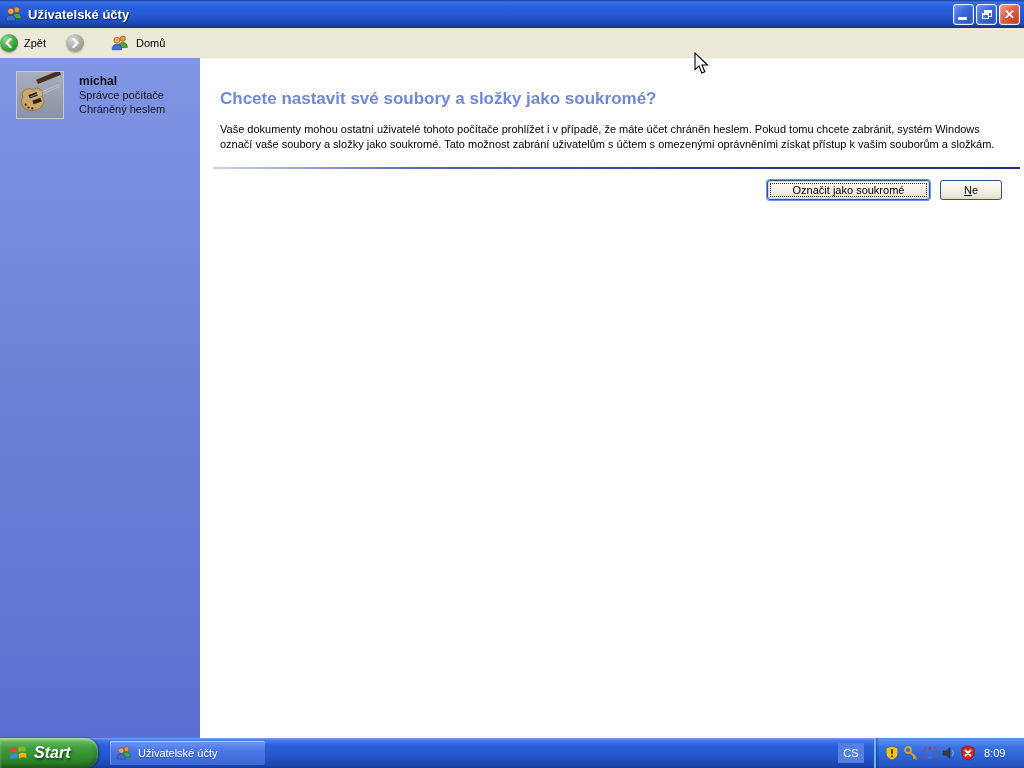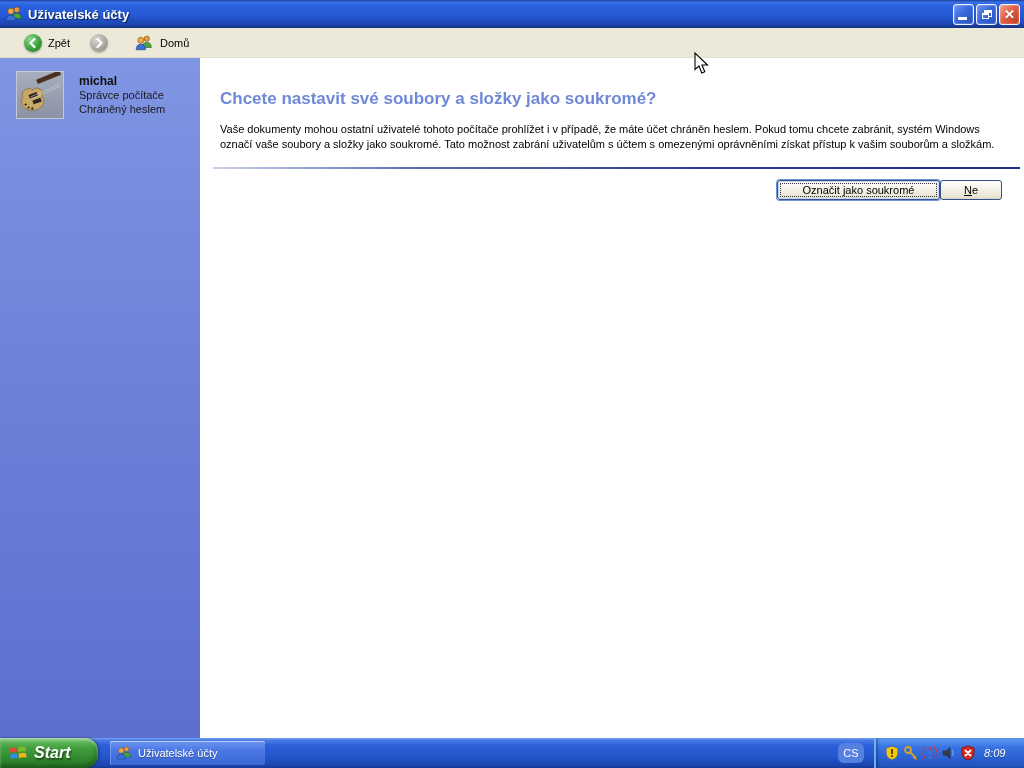--- a/index.html
+++ b/index.html
@@ -28,21 +28,21 @@
   .winbtn.close { background:linear-gradient(135deg,#f0a088 0%,#e0614a 45%,#c23a18 100%); }
   .glyph-min { position:absolute; left:4px; bottom:4px; width:9px; height:3px; background:#fff; }
   .glyph-restore { position:absolute; left:5px; top:5px; width:10px; height:9px; }
   .glyph-restore .r1 { position:absolute; right:0; top:0; width:8px; height:7px; border:1px solid #fff; border-top:3px solid #fff; background:transparent; }
   .glyph-restore .r2 { position:absolute; left:0; bottom:0; width:7px; height:6px; border:1px solid #fff; border-top:2px solid #fff; background:linear-gradient(135deg,#6b93f0,#2750b8); }
   .glyph-close { color:#fff; font-weight:bold; font-size:13px; line-height:1; text-shadow:0 1px 1px rgba(0,0,0,.3); }
 
   
   .toolbar {
     position:absolute; left:0; top:28px; width:1024px; height:30px;
-    background:#ece9d8; display:flex; align-items:center; padding-left:24px;
+    background:#ece9d8; display:flex; align-items:center; padding-left:0;
     border-bottom:1px solid #e4e0cc;
   }
   .navbtn { width:18px; height:18px; border-radius:50%; display:flex; align-items:center; justify-content:center; }
   .navbtn.back { background:radial-gradient(circle at 35% 30%, #8fd98f 0%, #3aa13a 55%, #1e7a1e 100%); box-shadow:0 1px 2px rgba(0,0,0,.35); }
   .navbtn.fwd { background:radial-gradient(circle at 35% 30%, #d8d8d4 0%, #a8a8a0 55%, #8a8a82 100%); box-shadow:0 1px 2px rgba(0,0,0,.25); margin-left:20px; }
   .toolbar .lbl { font-size:11px; color:#000; margin-left:6px; }
   .toolbar .home { display:flex; align-items:center; margin-left:26px; }
 
   
   .sidebar {
@@ -54,21 +54,21 @@
   .userinfo { margin-left:15px; padding-top:3px; }
   .user-name { font-size:12px; font-weight:bold; color:#101010; line-height:14px; }
   .user-line { font-size:11px; color:#181818; line-height:14px; }
 
   
   .content { position:absolute; left:200px; top:58px; width:824px; height:680px; background:#fff; }
   .heading { position:absolute; left:20px; top:31px; font-size:17px; font-weight:bold; color:#7089d7; letter-spacing:0; }
   .bodytext { position:absolute; left:20px; top:64px; width:792px; font-size:11px; color:#000; line-height:15px; }
   .divider { position:absolute; left:13px; top:109px; width:807px; height:2px;
     background:linear-gradient(90deg,#ccd2eb 0%,#5b6cb4 25%,#2c3d96 60%,#1f2f84 100%); }
-  .btnrow { position:absolute; right:22px; top:122px; display:flex; }
+  .btnrow { position:absolute; right:22px; top:122px; display:flex; gap:10px; }
   .xpbtn {
     height:20px; font-size:11px; font-family:"Liberation Sans",sans-serif; color:#000;
     background:linear-gradient(180deg,#ffffff 0%,#f4f2e8 45%,#eae6d6 85%,#dcd7c2 100%);
     border:1px solid #35508e; border-radius:3px; position:relative; cursor:pointer;
     padding:0 12px;
   }
   .xpbtn.primary {
     width:163px; box-shadow:0 0 0 1px #6f94d6, inset 0 0 0 1px #c6d6f2;
   }
   .xpbtn.primary::after {
@@ -95,32 +95,32 @@
     text-shadow:1px 2px 2px rgba(0,0,0,.5);
   }
   .taskitem {
     position:absolute; left:110px; top:3px; width:155px; height:24px; border-radius:2px;
     background:linear-gradient(180deg,#6e95f0 0%,#4a77e4 40%,#3c68d4 100%);
     box-shadow:inset 0 1px 0 rgba(255,255,255,.5), inset 1px 0 0 rgba(255,255,255,.25);
     display:flex; align-items:center; padding-left:6px; cursor:pointer;
   }
   .taskitem .task-label { color:#fff; font-size:11px; margin-left:6px; text-shadow:0 1px 1px rgba(0,0,0,.3); }
   .lang-chip {
-    position:absolute; left:838px; top:5px; width:26px; height:20px; border-radius:6px;
+    position:absolute; left:838px; top:5px; width:26px; height:20px; border-radius:0;
     background:#5580e2; color:#fff; font-size:11px; display:flex; align-items:center; justify-content:center;
     cursor:pointer;
   }
   .tray {
     position:absolute; left:874px; top:0; width:150px; height:30px;
     background:linear-gradient(180deg,#5f9bf2 0%,#3a74e2 30%,#2a5fd0 70%,#2050b8 100%);
     border-left:2px solid #63b4f6; box-shadow:inset 2px 0 2px rgba(0,0,30,.25);
     display:flex; align-items:center; padding-left:8px;
   }
   .trayicons { display:flex; align-items:center; gap:3px; }
-  .tray .clock { color:#fff; font-size:11px; margin-left:8px; text-shadow:0 1px 1px rgba(0,0,0,.3);font-style:italic; }
+  .tray .clock { color:#fff; font-size:11px; margin-left:8px; text-shadow:0 1px 1px rgba(0,0,0,.3); }
 
   .cursor { position:absolute; left:694px; top:52px; pointer-events:none; z-index:99; }
 </style>
 </head>
 <body>
 
 <div class="screen">
 
   <div class="titlebar">
     <svg width="18" height="18" viewBox="0 0 16 16">

